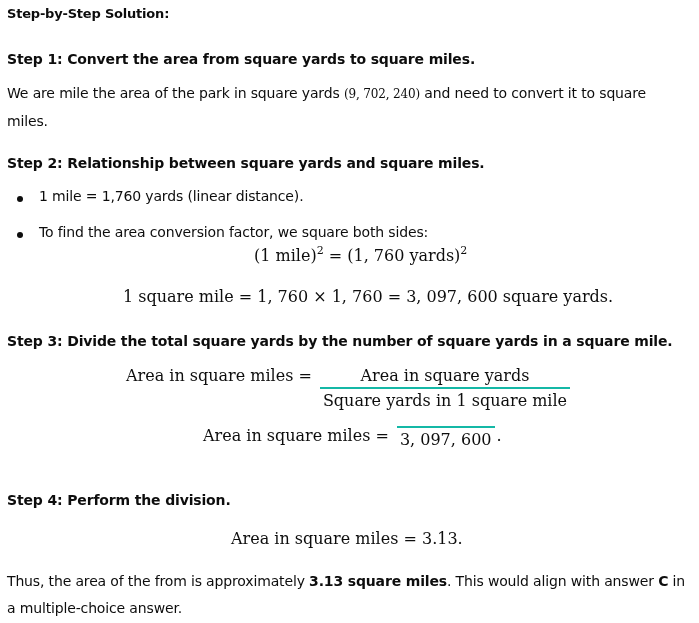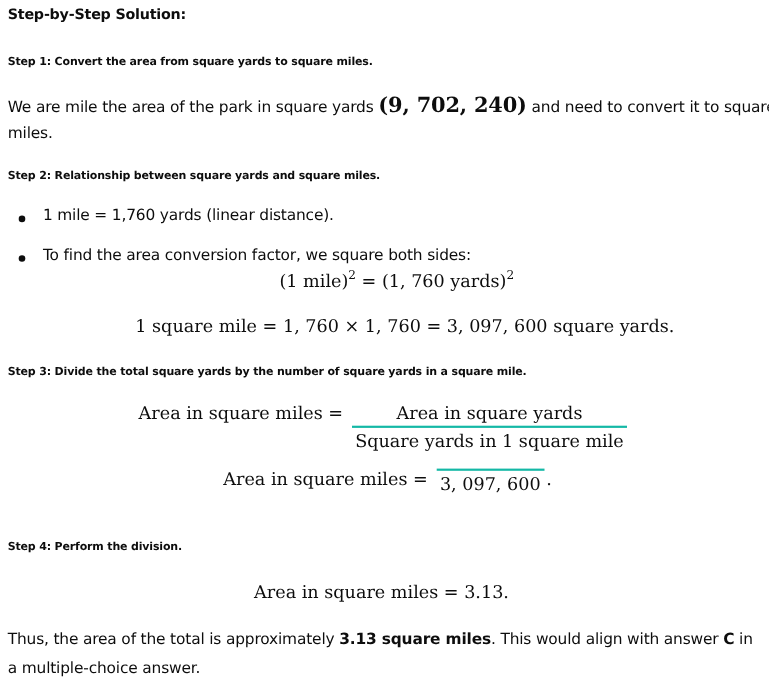--- a/index.html
+++ b/index.html
@@ -3,39 +3,39 @@
   <meta charset="utf-8">
   <style>
     html, body { margin: 0; padding: 0; background: #ffffff; }
     body {
       width: 699px; height: 623px; overflow: hidden;
       font-family: "DejaVu Sans", "Liberation Sans", sans-serif;
       color: #0d0d0d; position: relative;
     }
     .abs { position: absolute; white-space: nowrap; }
     .h3 { font-size: 13px; font-weight: bold; letter-spacing: -0.2px; }
-    .step { font-size: 10px; font-weight: bold; letter-spacing: -0.15px; }
+    .step { font-size: 14px; font-weight: bold; letter-spacing: -0.15px; }
     .p { font-size: 14px; letter-spacing: -0.15px; }
     .math { font-family: "DejaVu Serif", "Liberation Serif", serif; font-size: 16px; }
     .bullet { width: 6px; height: 6px; border-radius: 50%; background: #0d0d0d; position: absolute; }
     .frac { display: inline-flex; flex-direction: column; align-items: center; vertical-align: middle; margin: 0 2px; }
     .frac .num { padding: 0 3px 2px; }
     .frac .den { padding: 2px 3px 0; border-top: 2px solid #14b8a6; }
     .mrow { display: flex; gap: 6px; }
     sup { font-size: 11px; vertical-align: 7px; line-height: 0; }
     b { font-weight: bold; }
   </style>
 </head>
 <body>
 
 <div class="abs h3" style="left:7px; top:6px;">Step-by-Step Solution:</div>
 
 <div class="abs step" style="left:7px; top:51px;">Step 1: Convert the area from square yards to square miles.</div>
 <div class="abs p" style="left:7px; top:85px;">
-  <span>We are mile the area of the park in square yards </span><span class="math" style="font-size:19px;font-weight:bold;">(9, 702, 240)</span><span> and need to convert it to square</span>
+  <span>We are mile the area of the park in square yards </span><span class="math" style="font-size:12px;">(9, 702, 240)</span><span> and need to convert it to square</span>
 </div>
 <div class="abs p" style="left:7px; top:113px;">miles.</div>
 
 <div class="abs step" style="left:7px; top:155px;">Step 2: Relationship between square yards and square miles.</div>
 <div class="bullet" style="left:17px; top:196px;"></div>
 <div class="abs p" style="left:39px; top:188px;">1 mile = 1,760 yards (linear distance).</div>
 <div class="bullet" style="left:17px; top:232px;"></div>
 <div class="abs p" style="left:39px; top:224px;">To find the area conversion factor, we square both sides:</div>
 <div class="abs math" style="left:254px; top:246px;">
   <span>(1 mile)</span><sup>2</sup><span> = </span><span>(1, 760 yards)</span><sup>2</sup>
@@ -55,15 +55,15 @@
   <span class="frac">
     <span class="den">3, 097, 600</span>
   </span>
     <span style="margin-left:-6px; align-self:flex-end; margin-bottom:6px;">.</span>
 </div>
 
 <div class="abs step" style="left:7px; top:492px;">Step 4: Perform the division.</div>
 <div class="abs math" style="left:231px; top:529px;">Area in square miles = 3.13.</div>
 
 <div class="abs p" style="left:7px; top:573px;">
-  <span>Thus, the area of the total is approximately </span><b>3.13 square miles</b><span>. This would align with answer </span><b>C</b><span> in</span>
+  <span>Thus, the area of the from is approximately </span><b>3.13 square miles</b><span>. This would align with answer </span><b>C</b><span> in</span>
 </div>
 <div class="abs p" style="left:7px; top:600px;">a multiple-choice answer.</div>
 
 </body></html>

